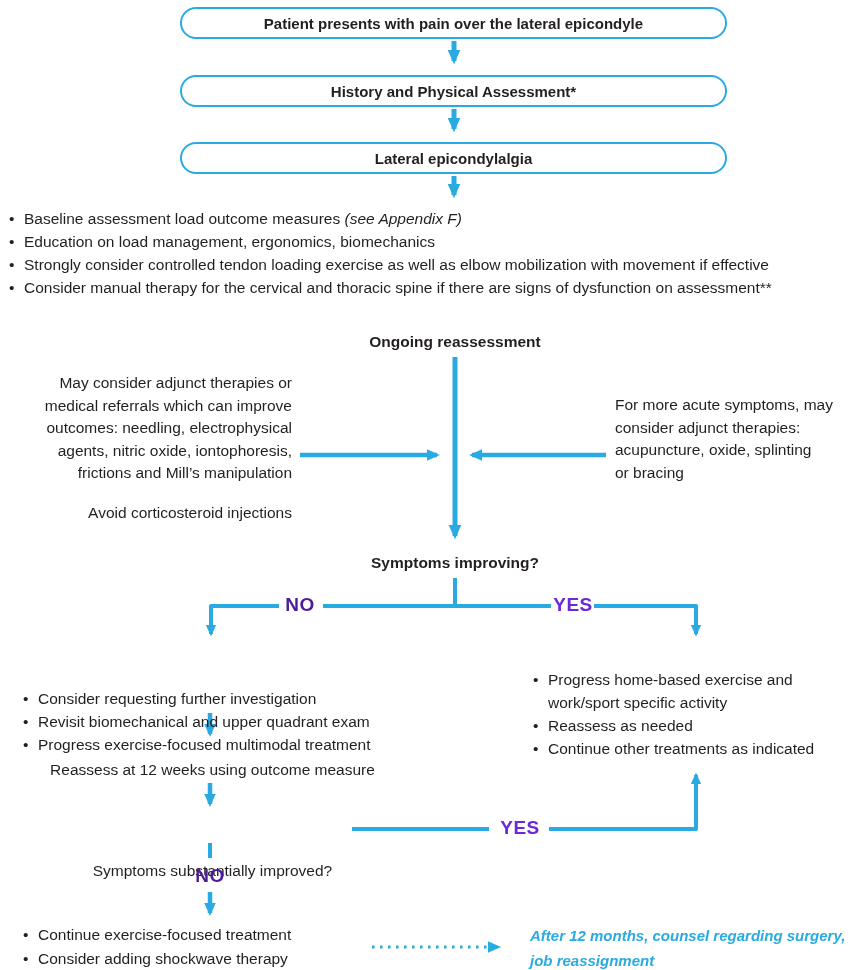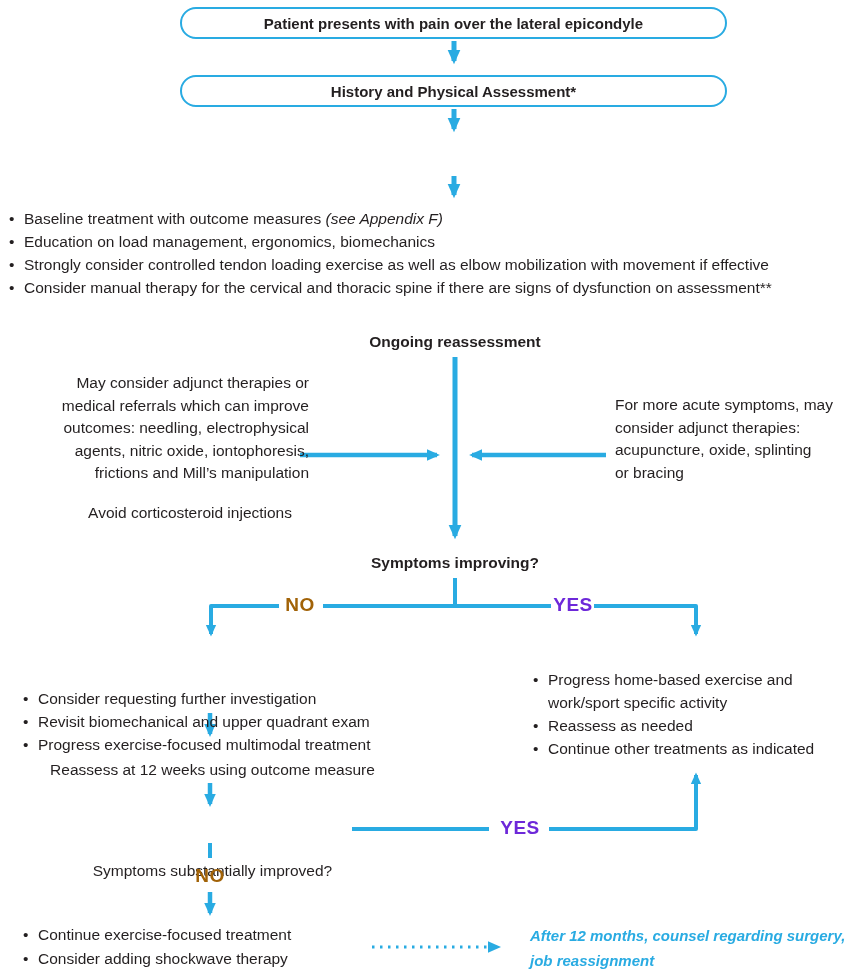--- a/index.html
+++ b/index.html
@@ -16,21 +16,21 @@
     font-weight:bold;font-size:15px;
   }
   ul.blist{list-style:none;margin:0;padding:0;}
   ul.blist li{position:relative;padding-left:16px;line-height:23px;font-size:15.5px;white-space:pre-line;}
   ul.blist li::before{content:"\2022";position:absolute;left:1px;top:0;}
   .pre{white-space:pre-line;}
   .bold{font-weight:bold;}
   .center{text-align:center;}
   .right{text-align:right;}
   .decision-label{font-size:19px;font-weight:bold;letter-spacing:.5px;}
-  .no-label{color:#a16207;}
+  .no-label{color:#4c1d95;}
   .yes-label{color:#6d28d9;}
   .note{font-size:15.5px;line-height:22.5px;}
   .cyan-note{color:#29abe2;font-weight:bold;font-style:italic;font-size:15px;line-height:25px;}
 </style>
 </head>
 <body>
 
 <div id="stage">
 
   <svg id="connectors" width="858" height="970" viewBox="0 0 858 970">
@@ -68,31 +68,34 @@
       <path d="M372,947 H498" stroke-width="3" stroke-dasharray="2.5 5.5" marker-end="url(#ah-dot)"></path>
     </g>
   </svg>
 
   <div class="flowbox" style="top:7px;">
     <span>Patient presents with pain over the lateral epicondyle</span>
   </div>
   <div class="flowbox" style="top:75px;">
     <span>History and Physical Assessment*</span>
   </div>
+  <div class="flowbox" style="top:142px;">
+    <span>Lateral epicondylalgia</span>
+  </div>
 
   <ul class="blist abs" style="left:8px;top:207px;width:848px;">
-    <li><span>Baseline treatment with outcome measures </span><i>(see Appendix F)</i></li>
+    <li><span>Baseline assessment load outcome measures </span><i>(see Appendix F)</i></li>
     <li><span>Education on load management, ergonomics, biomechanics</span><i></i></li>
     <li><span>Strongly consider controlled tendon loading exercise as well as elbow mobilization with movement if effective</span><i></i></li>
     <li><span>Consider manual therapy for the cervical and thoracic spine if there are signs of dysfunction on assessment**</span><i></i></li>
   </ul>
 
   <div class="abs note bold center" style="left:305px;top:331px;width:300px;">Ongoing reassessment</div>
 
-  <div class="abs note right pre" style="left:0px;top:372px;width:292px;margin-left:17px;">May consider adjunct therapies or
+  <div class="abs note right pre" style="left:0px;top:372px;width:292px;">May consider adjunct therapies or
 medical referrals which can improve
 outcomes: needling, electrophysical
 agents, nitric oxide, iontophoresis,
 frictions and Mill’s manipulation</div>
 
   <div class="abs note right" style="left:0px;top:502px;width:292px;">Avoid corticosteroid injections</div>
 
   <div class="abs note pre" style="left:615px;top:394px;width:243px;">For more acute symptoms, may
 consider adjunct therapies:
 acupuncture, oxide, splinting

